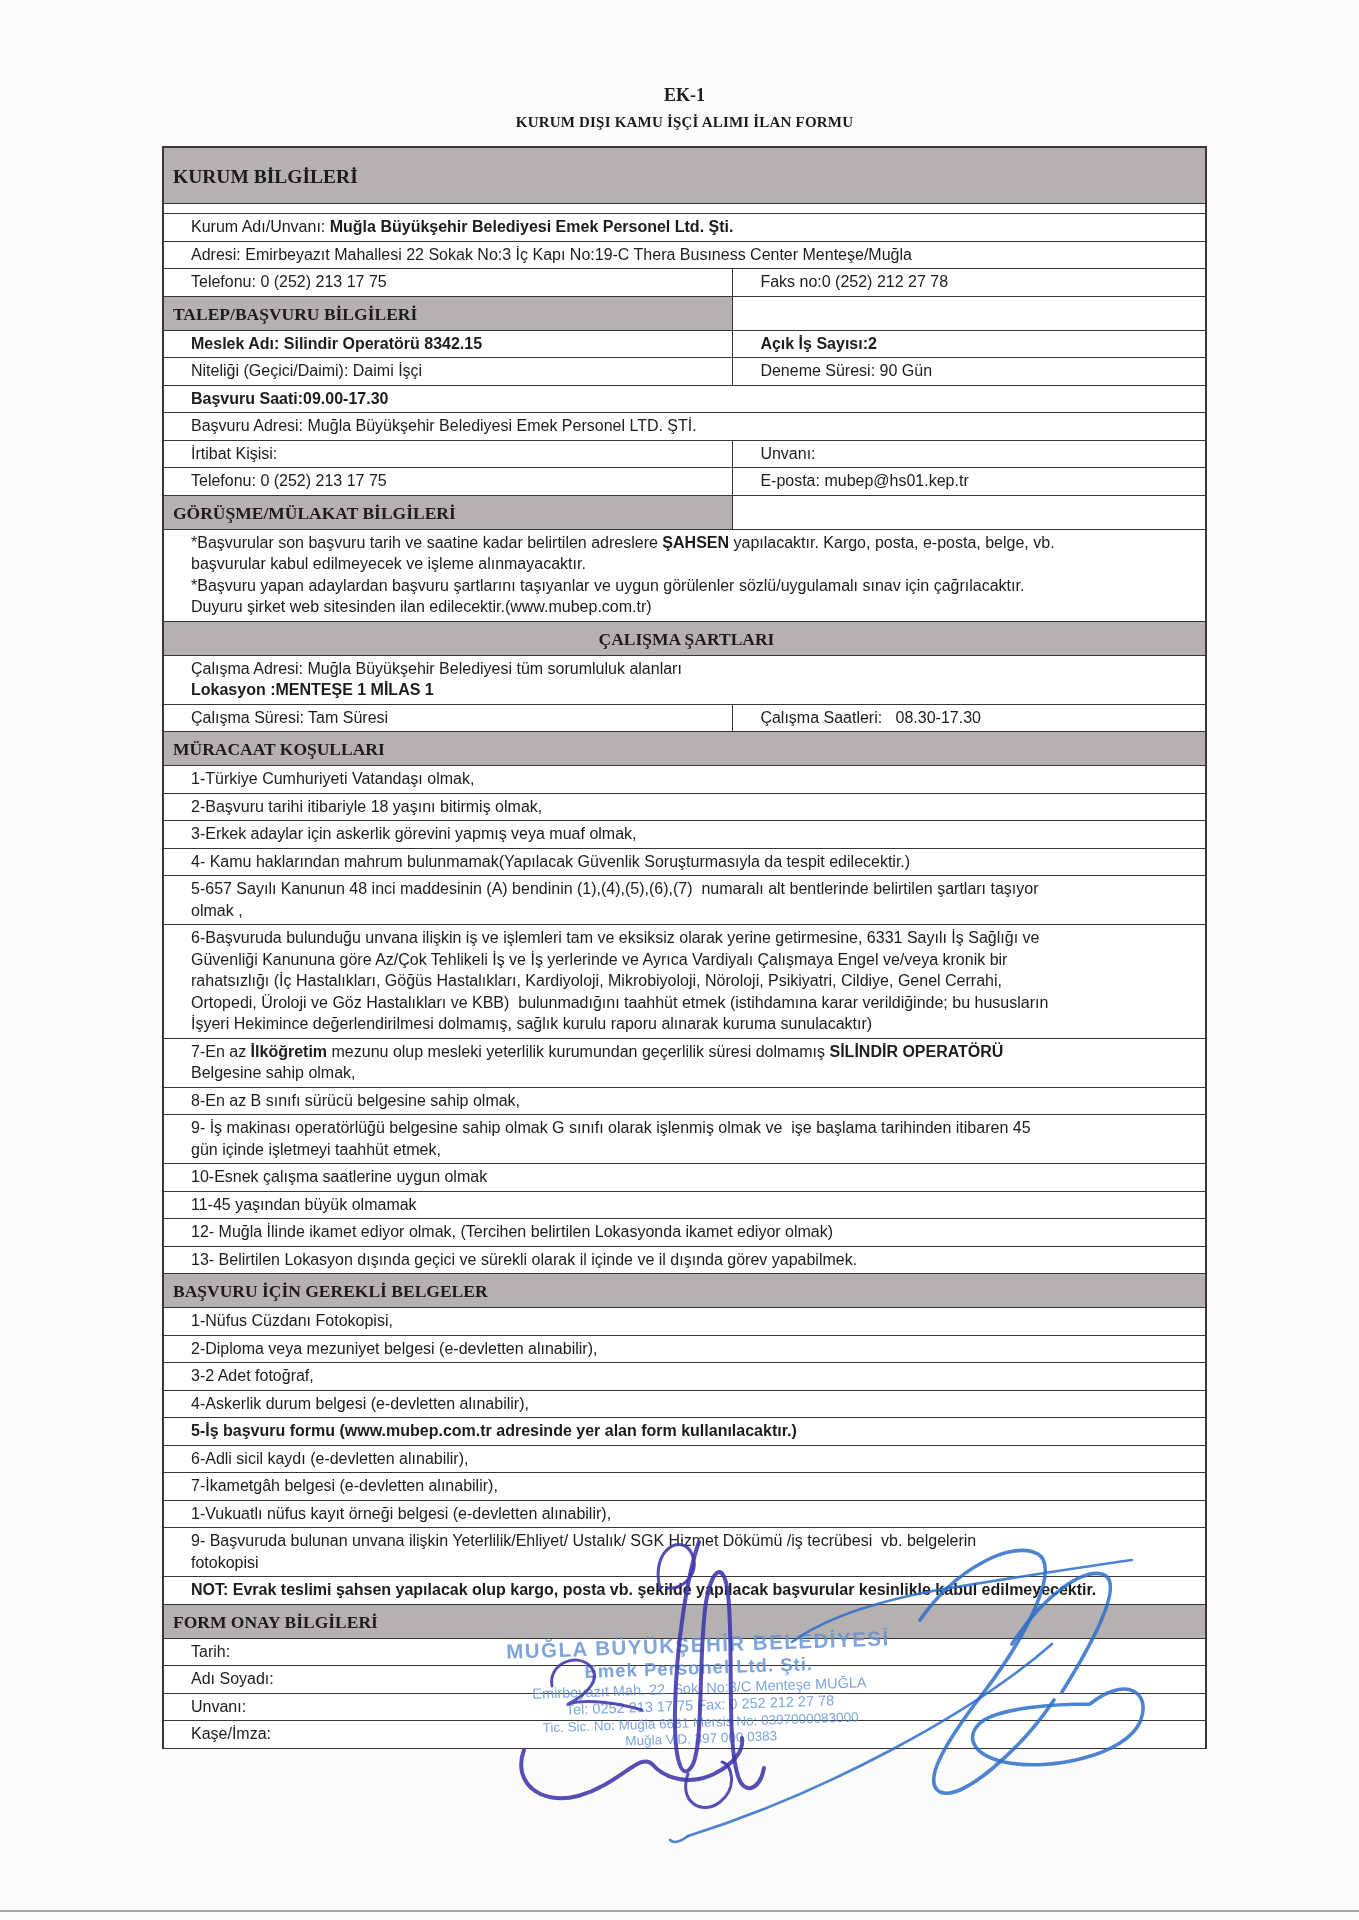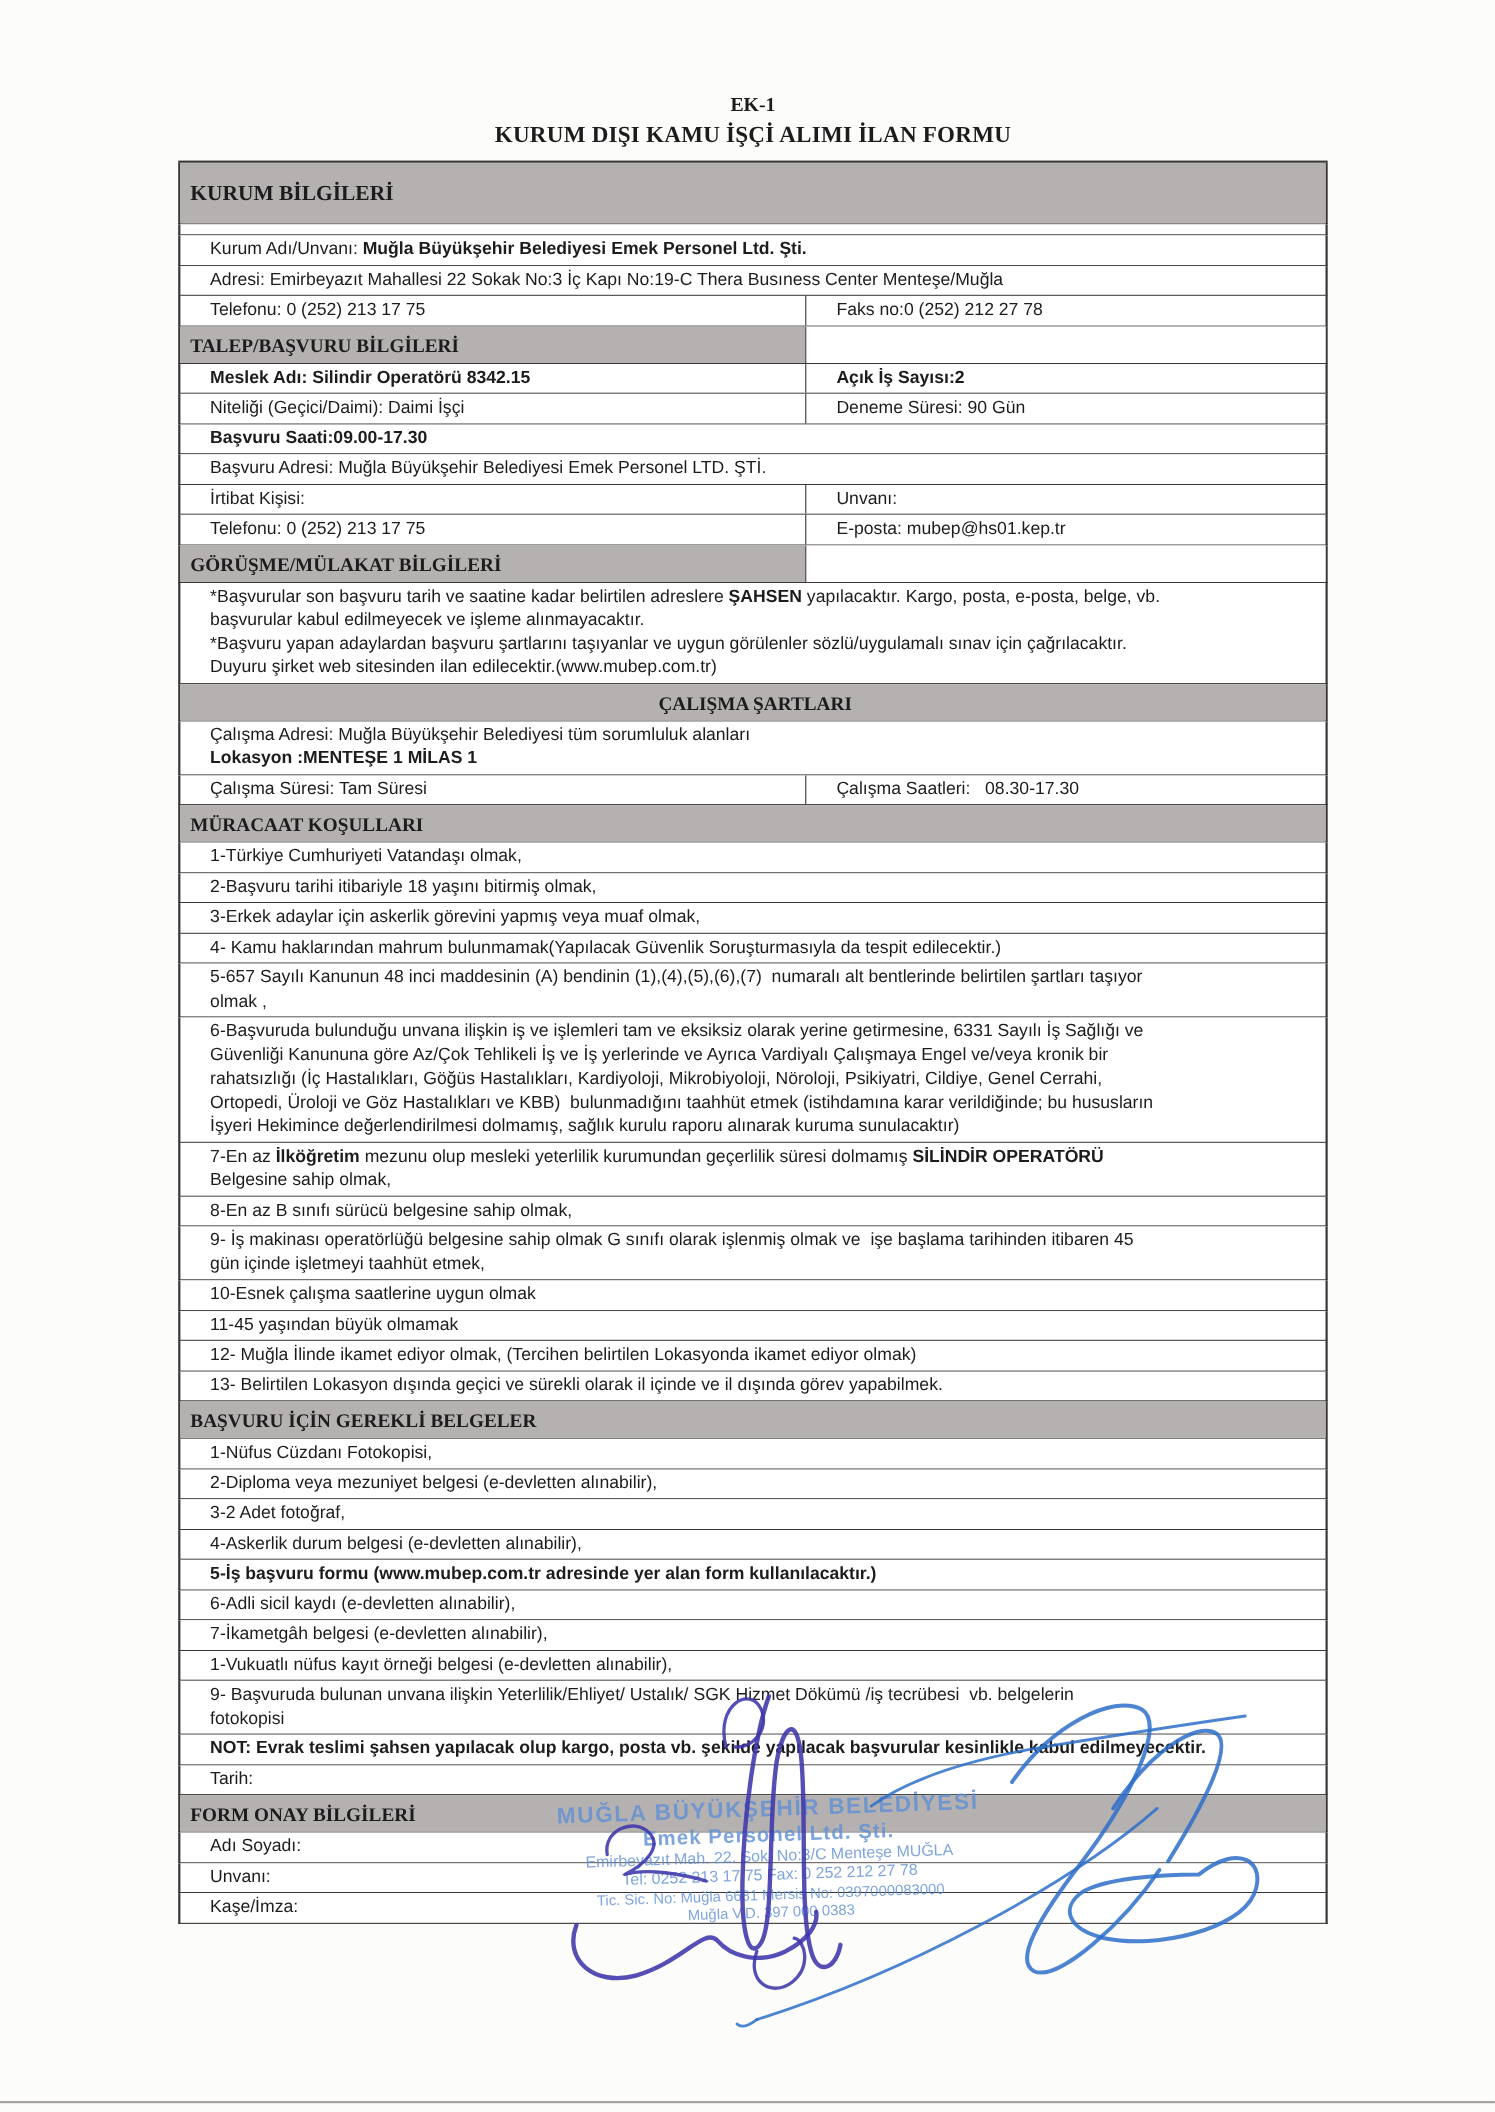--- a/index.html
+++ b/index.html
@@ -21,21 +21,21 @@
     -webkit-font-smoothing:antialiased;
   }
   .doc-head{
     position:absolute;top:82px;left:162px;width:1045px;
     text-align:center;
     font-family:"Liberation Serif", serif;
     font-weight:bold;
     line-height:27px;
   }
   .doc-code{font-size:18px;}
-  .doc-title{font-size:21px;letter-spacing:.2px;}
+  .doc-title{font-size:15px;letter-spacing:.2px;}
   
   .sheet{
     position:absolute;top:146px;left:162px;width:1045px;
     border-top:2px solid var(--border-c);
     background:#fff;
   }
   .t-row{
     display:flex;
     border-left:2px solid var(--border-c);
     border-right:2px solid var(--border-c);
@@ -334,27 +334,27 @@
       <div class="cell full">
         <div class="line"><span>9- Başvuruda bulunan unvana ilişkin Yeterlilik/Ehliyet/ Ustalık/ SGK Hizmet Dökümü /iş tecrübesi&nbsp; vb. belgelerin</span></div>
         <div class="line"><span>fotokopisi</span></div>
       </div>
     </div>
     <div class="t-row">
       <div class="cell full">
         <div class="line"><span class="b">NOT: Evrak teslimi şahsen yapılacak olup kargo, posta vb. şekilde yapılacak başvurular kesinlikle kabul edilmeyecektir.</span></div>
       </div>
     </div>
+    <div class="t-row t-section">
+      <div class="sec-label full">FORM ONAY BİLGİLERİ</div>
+    </div>
     <div class="t-row">
       <div class="cell full">
         <div class="line"><span>Tarih:</span></div>
       </div>
-    </div>
-    <div class="t-row t-section">
-      <div class="sec-label full">FORM ONAY BİLGİLERİ</div>
     </div>
     <div class="t-row">
       <div class="cell full">
         <div class="line"><span>Adı Soyadı:</span></div>
       </div>
     </div>
     <div class="t-row">
       <div class="cell full">
         <div class="line"><span>Unvanı:</span></div>
       </div>

